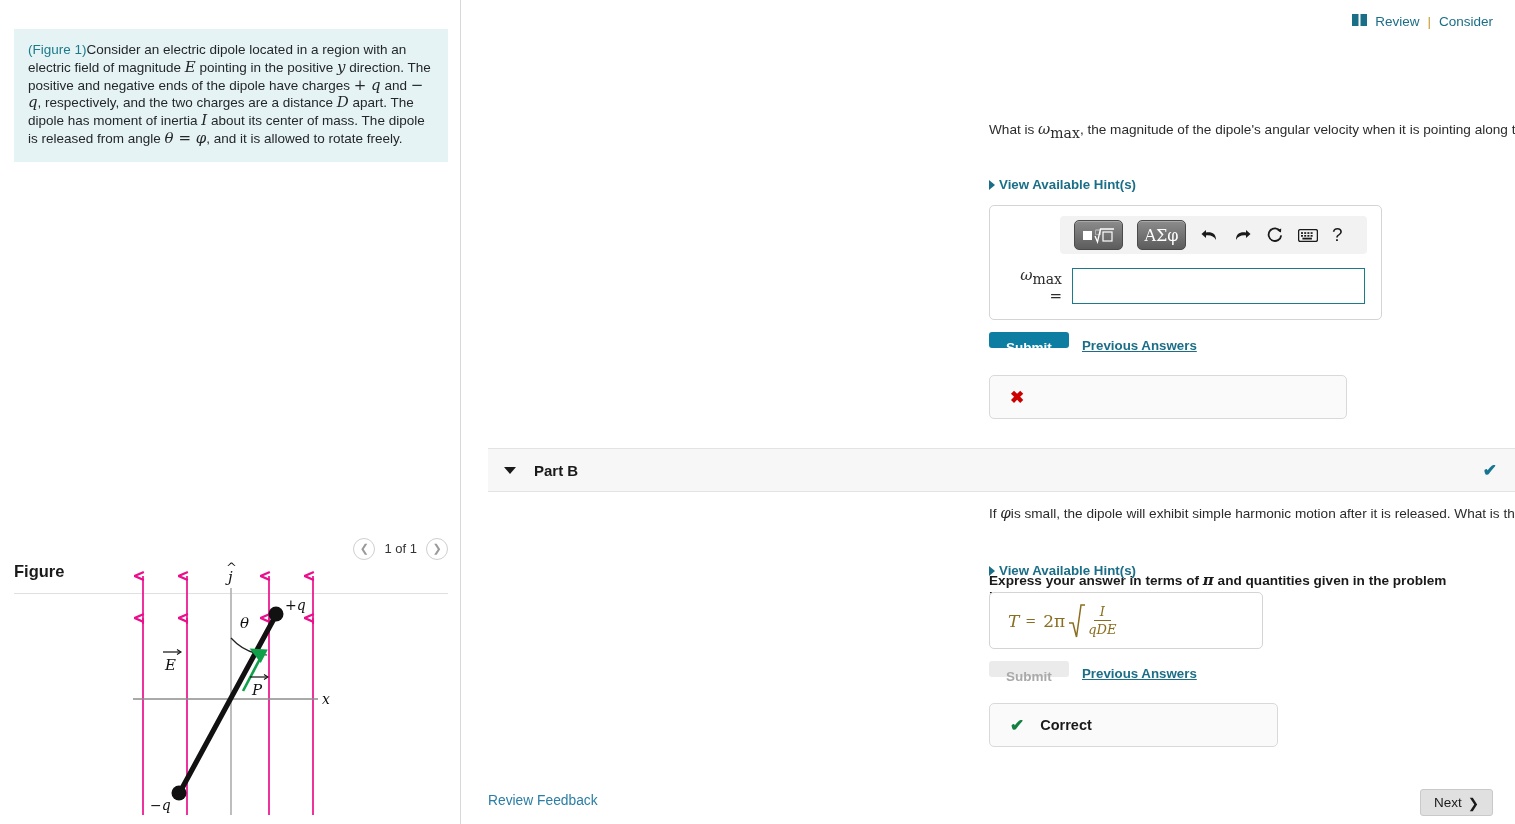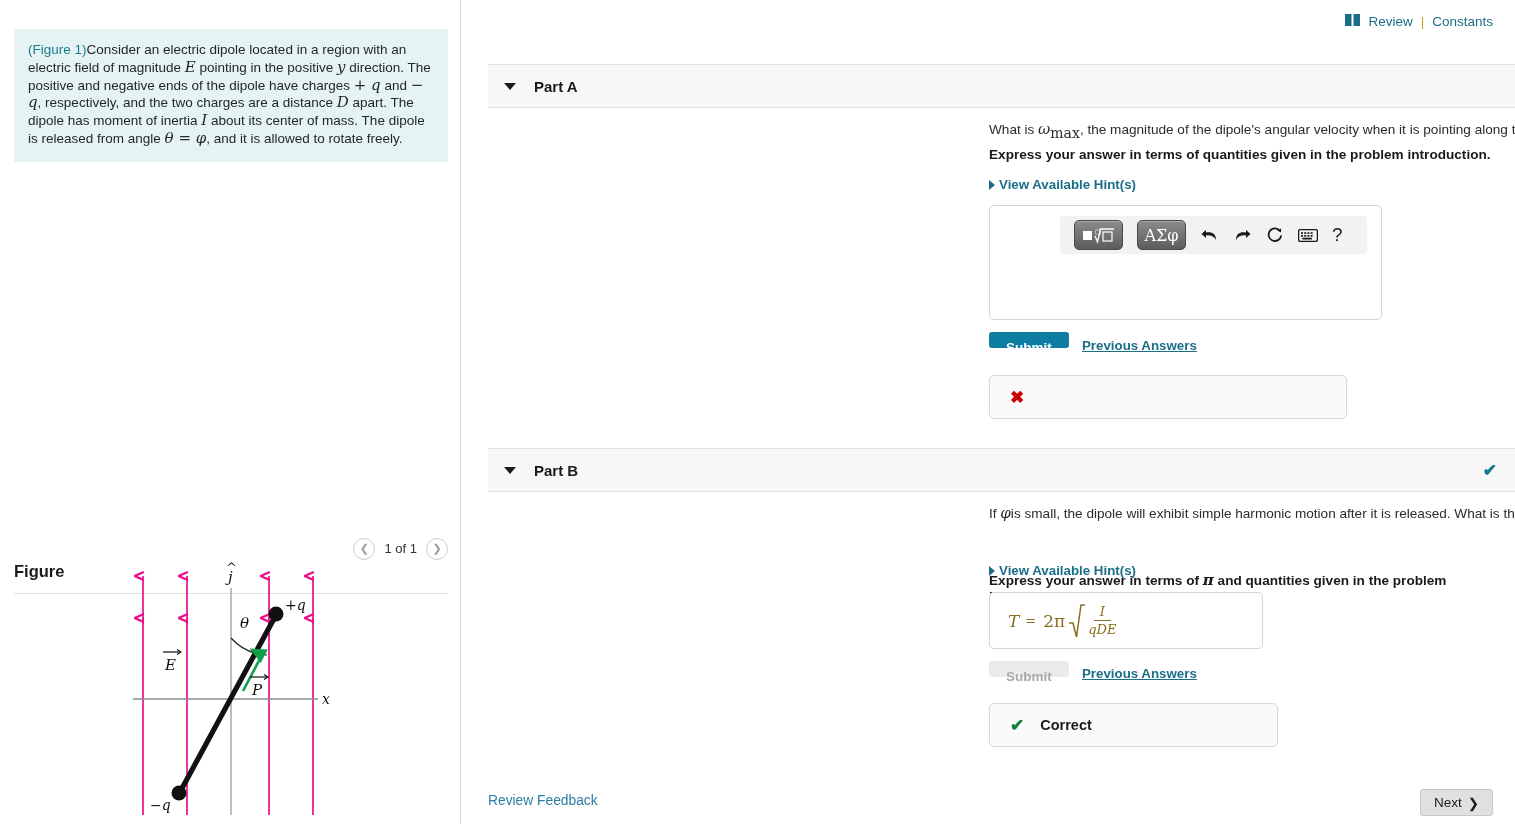--- a/index.html
+++ b/index.html
@@ -272,33 +272,28 @@
 
     <div class="review-bar">
       <span class="book-icon">
         <svg width="15" height="12" viewBox="0 0 15 12">
             <rect x="0" y="0" width="6.5" height="12" fill="#1b6e87"></rect>
             <rect x="8.5" y="0" width="6.5" height="12" fill="#1b6e87"></rect>
           </svg>
       </span>
       <a>Review</a>
       <span class="sep">|</span>
-      <a>Constants</a>
-    </div>
-
-    <div class="part-header" style="top:64px;">
-      <div class="caret-down"></div>
-      <div class="part-title">Part A</div>
-    </div>
+      <a>Consider</a>
+    </div>
+
 
     <div class="q-text" style="left:528px; top:120px; width:900px;">
       <span>What is </span><span class="mi">ω</span><sub class="mi-up">max</sub><span>, the magnitude of the dipole's angular velocity when it is pointing along the </span>
     </div>
 
-    <div class="q-bold" style="left:528px; top:147px;">Express your answer in terms of quantities given in the problem introduction.</div>
 
     <div class="hint-link" style="left:528px; top:177px;">
       <span class="caret-right"></span>
       <span>View Available Hint(s)</span>
     </div>
 
     <div class="answer-box" style="left:528px; top:205px; width:393px; height:115px;">
       <div class="mathbar">
         <div class="mb-btn">
           <svg width="34" height="19" viewBox="0 0 34 19">
@@ -336,20 +331,24 @@
                 <rect x="3" y="6" width="2" height="1.7"></rect>
                 <rect x="6.2" y="6" width="2" height="1.7"></rect>
                 <rect x="9.4" y="6" width="2" height="1.7"></rect>
                 <rect x="12.6" y="6" width="2" height="1.7"></rect>
                 <rect x="4.4" y="8.7" width="9.5" height="1.8"></rect>
               </g>
             </svg>
         </div>
         <div class="mb-icon" style="font-size:19px;">?</div>
       </div>
+      <div class="ansrow">
+        <div class="anslabel"><span>ω</span><sub class="mi-up">max</sub> <span>=</span></div>
+        <input class="ansinput" type="text" value="" style="">
+      </div>
     </div>
 
     <button class="submit-btn" style="left:528px; top:332px;">Submit</button>
     <div class="prev-ans" style="left:621px; top:338px;">Previous Answers</div>
 
     <div class="feedback" style="left:528px; top:375px; width:358px;">
       <span class="fb-x">✖</span>
     </div>
 
     <div class="part-header" style="top:448px;">

